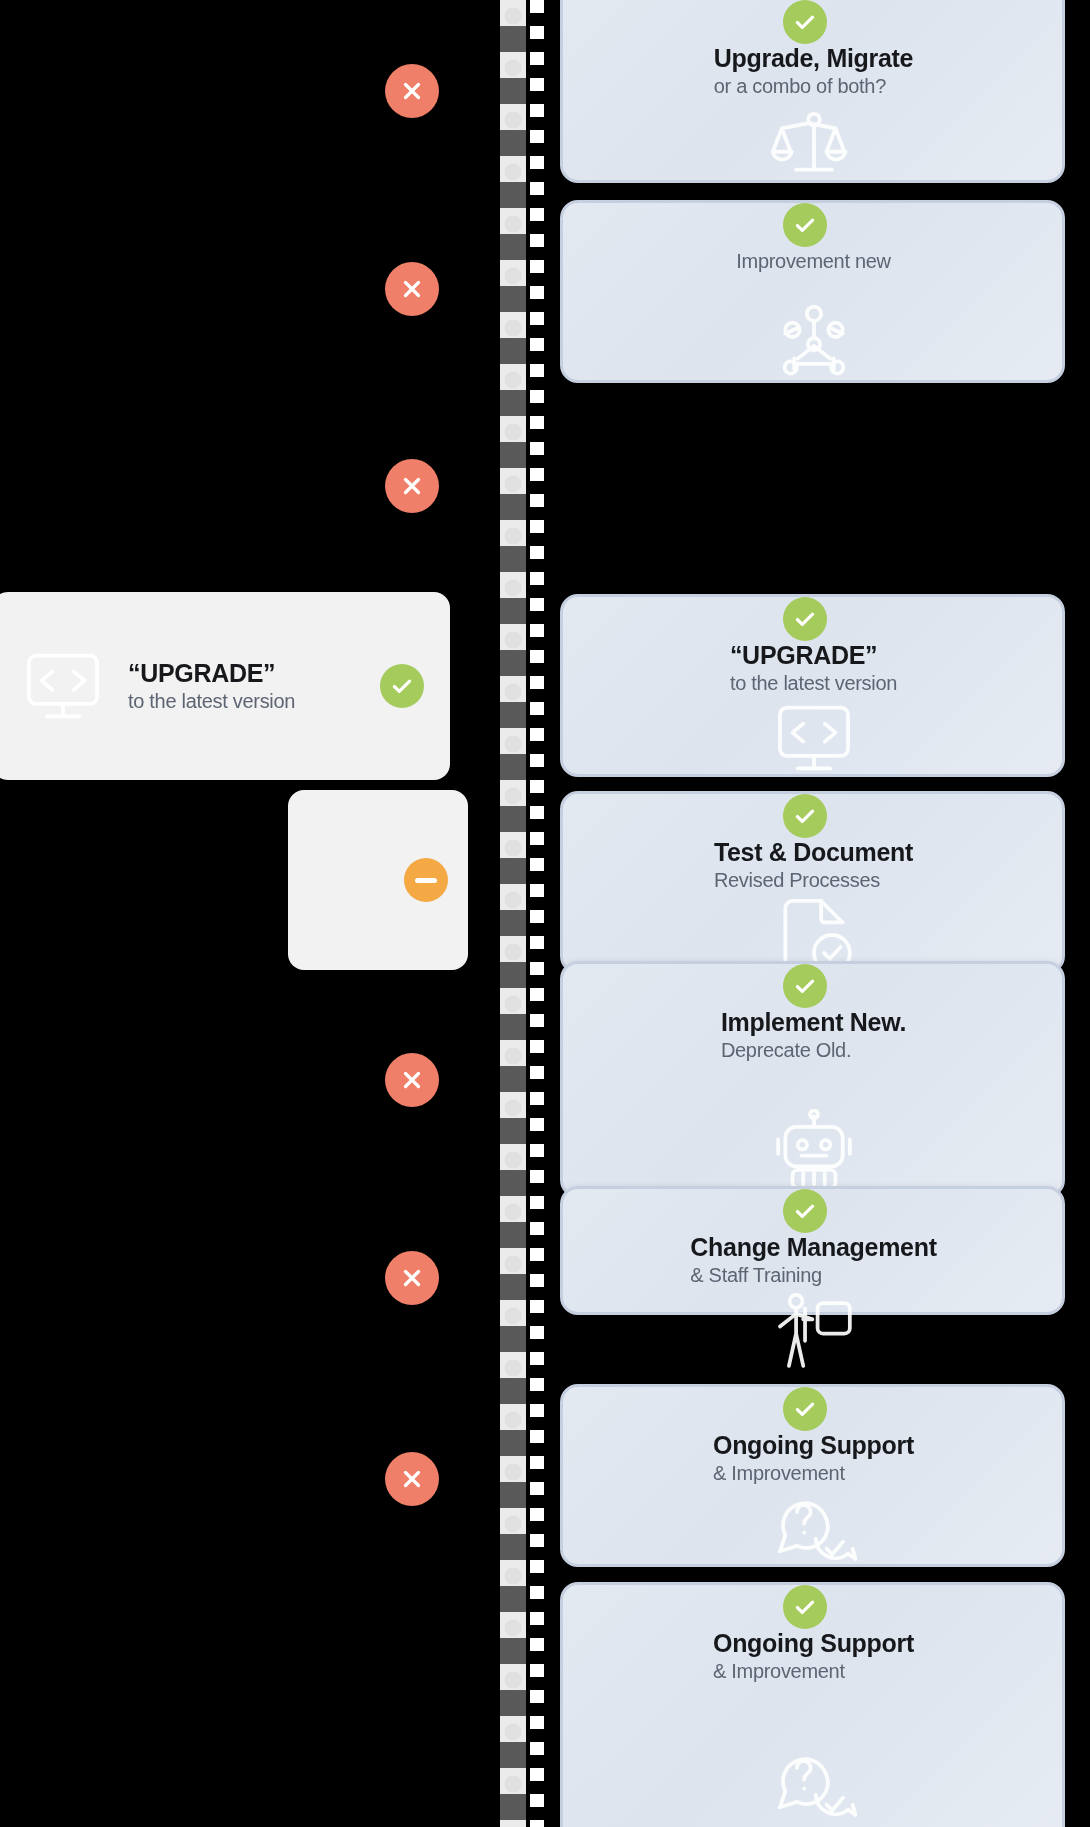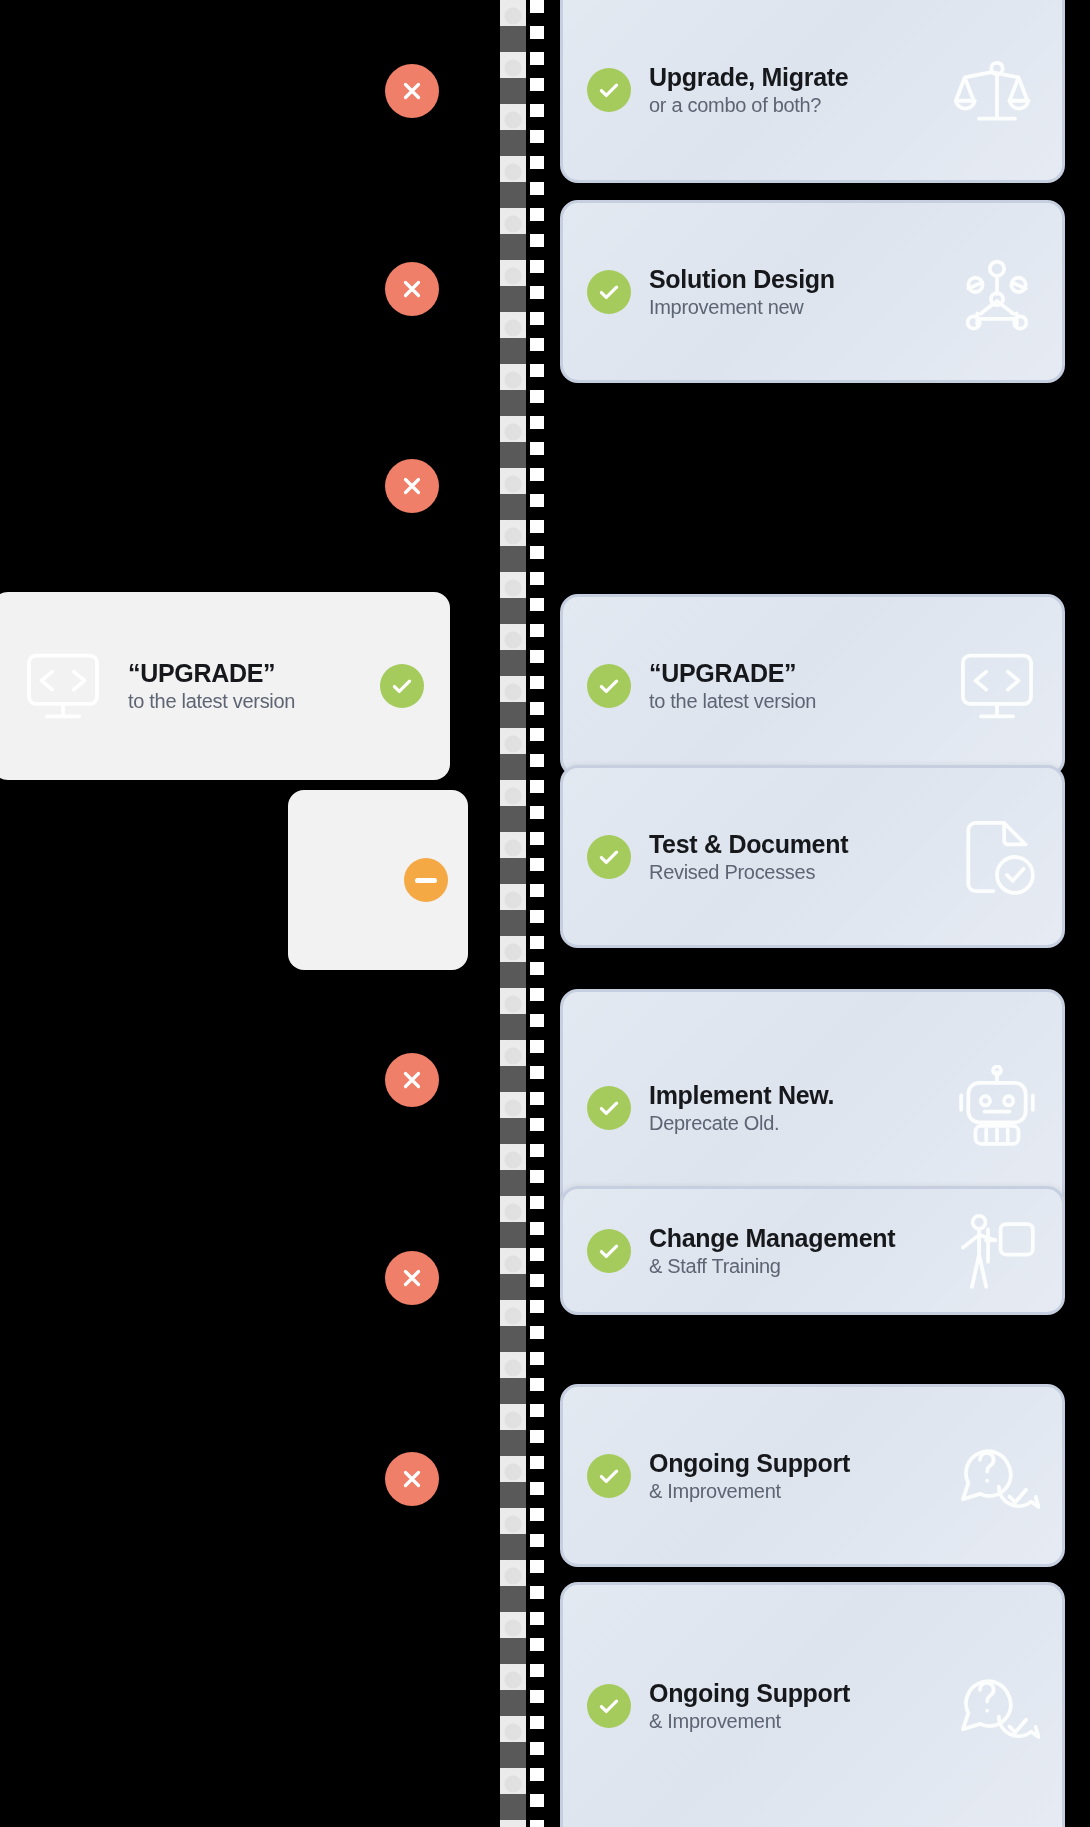--- a/index.html
+++ b/index.html
@@ -43,20 +43,21 @@
   .card {
     position: absolute;
     left: 560px; width: 505px;
     background: linear-gradient(135deg, #e3e9f1 0%, #dde4ee 45%, #e6ebf3 100%);
     border: 3px solid #c6cfe0;
     border-radius: 18px;
     box-shadow: 0 3px 8px rgba(0,0,0,0.18);
     display: flex; align-items: center;
     padding: 0 22px 0 24px;
     z-index: 3;
+    flex-direction: column;
   }
   .card .tick { flex: 0 0 auto; margin-right: 18px; }
   .card .txt  { flex: 1 1 auto; min-width: 0; }
   .card .gicon{ flex: 0 0 auto; width: 86px; height: 86px; opacity: .92; }
 
   .title {
     font-size: 25px; font-weight: 700; color: #16181c;
     letter-spacing: -0.3px; white-space: nowrap; line-height: 1.12;
   }
   .subtitle {
@@ -212,21 +213,20 @@
 
   <div class="card" style="top:200px;height:183px">
     <span class="tick">
         <span class="tick-circle">
       <svg viewBox="0 0 24 24">
             <path d="M5 12.5l4.5 4.5L19 7.5" fill="none" stroke="#fff" stroke-width="3" stroke-linecap="round" stroke-linejoin="round"></path>
           </svg>
         </span>
       </span>
     <span class="txt">
-      <div class="title">Solution Design</div>
       <div class="subtitle">Improvement new</div>
     </span>
     <span class="gicon">
       <svg viewBox="0 0 48 48">
           <g class="ico-white" stroke-width="2.6">
         <path d="M24 15v10M24 29l-9 7M24 29l9 7M13 36v6M35 36v6M13 39h22M8 22l7-3M40 22l-7-3"></path>
         <circle cx="24" cy="11" r="4"></circle>
             <circle cx="12" cy="20" r="4"></circle>
             <circle cx="36" cy="20" r="4"></circle>
         <circle cx="24" cy="28" r="3.4"></circle>
@@ -254,21 +254,21 @@
       <svg viewBox="0 0 48 48">
           <g class="ico-white" stroke-width="2.8">
         <rect x="5" y="7" width="38" height="27" rx="4"></rect>
         <path d="M18 16l-6 5 6 5M30 16l6 5-6 5"></path>
         <path d="M24 34v6M15 41h18"></path>
       </g>
         </svg>
     </span>
   </div>
 
-  <div class="card" style="top:765px;height:183px">
+  <div class="card" style="top:791px;height:183px">
     <span class="tick">
         <span class="tick-circle">
       <svg viewBox="0 0 24 24">
             <path d="M5 12.5l4.5 4.5L19 7.5" fill="none" stroke="#fff" stroke-width="3" stroke-linecap="round" stroke-linejoin="round"></path>
           </svg>
         </span>
       </span>
     <span class="txt">
       <div class="title">Test &amp; Document</div>
       <div class="subtitle">Revised Processes</div>
@@ -278,21 +278,21 @@
           <g class="ico-white" stroke-width="2.8">
         <path d="M28 5H12a4 4 0 00-4 4v30a4 4 0 004 4h10"></path>
         <path d="M28 5l12 12H30a2 2 0 01-2-2z"></path>
         <circle cx="34" cy="34" r="10"></circle>
             <path d="M29.5 34l3.3 3.3 6-6.6"></path>
       </g>
         </svg>
     </span>
   </div>
 
-  <div class="card" style="top:989px;height:237px">
+  <div class="card" style="top:961px;height:237px">
     <span class="tick">
         <span class="tick-circle">
       <svg viewBox="0 0 24 24">
             <path d="M5 12.5l4.5 4.5L19 7.5" fill="none" stroke="#fff" stroke-width="3" stroke-linecap="round" stroke-linejoin="round"></path>
           </svg>
         </span>
       </span>
     <span class="txt">
       <div class="title">Implement New.</div>
       <div class="subtitle">Deprecate Old.</div>

